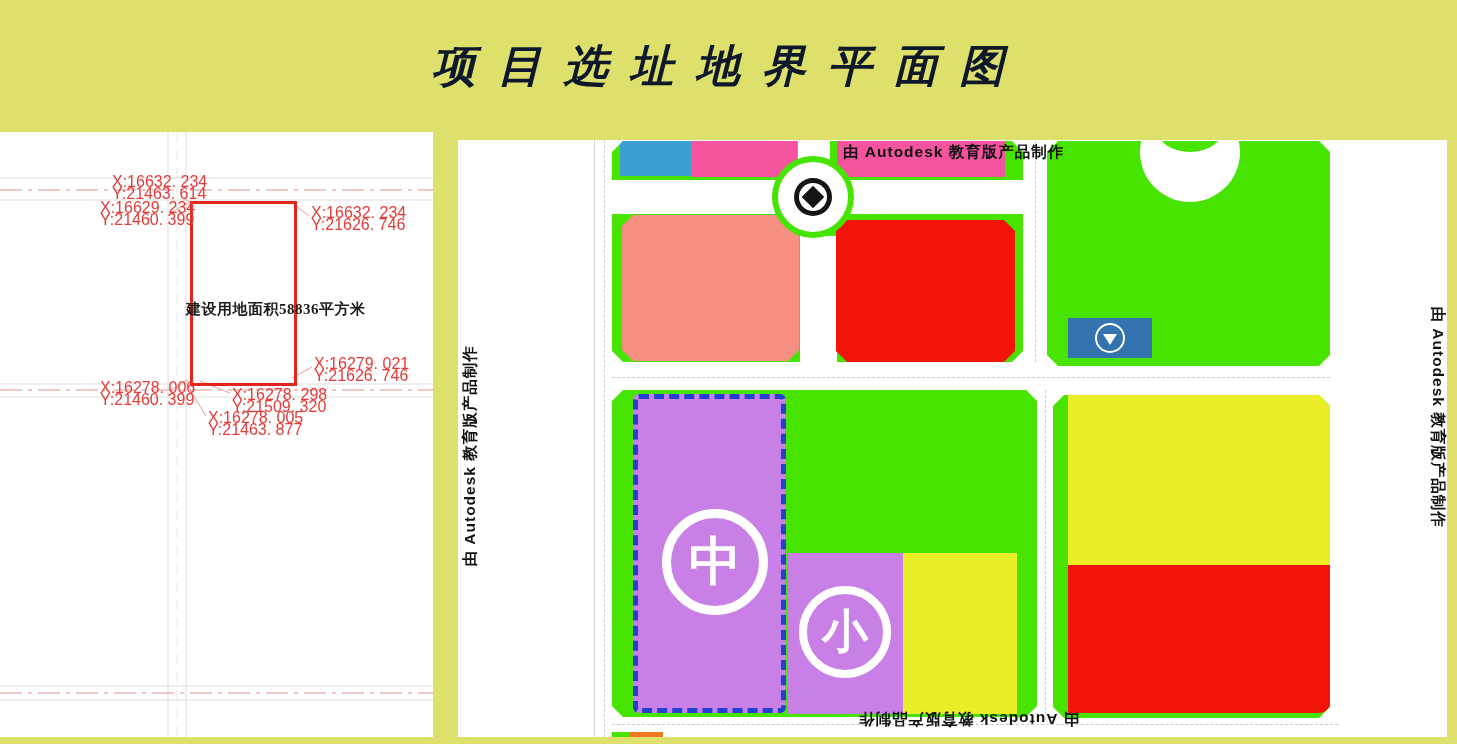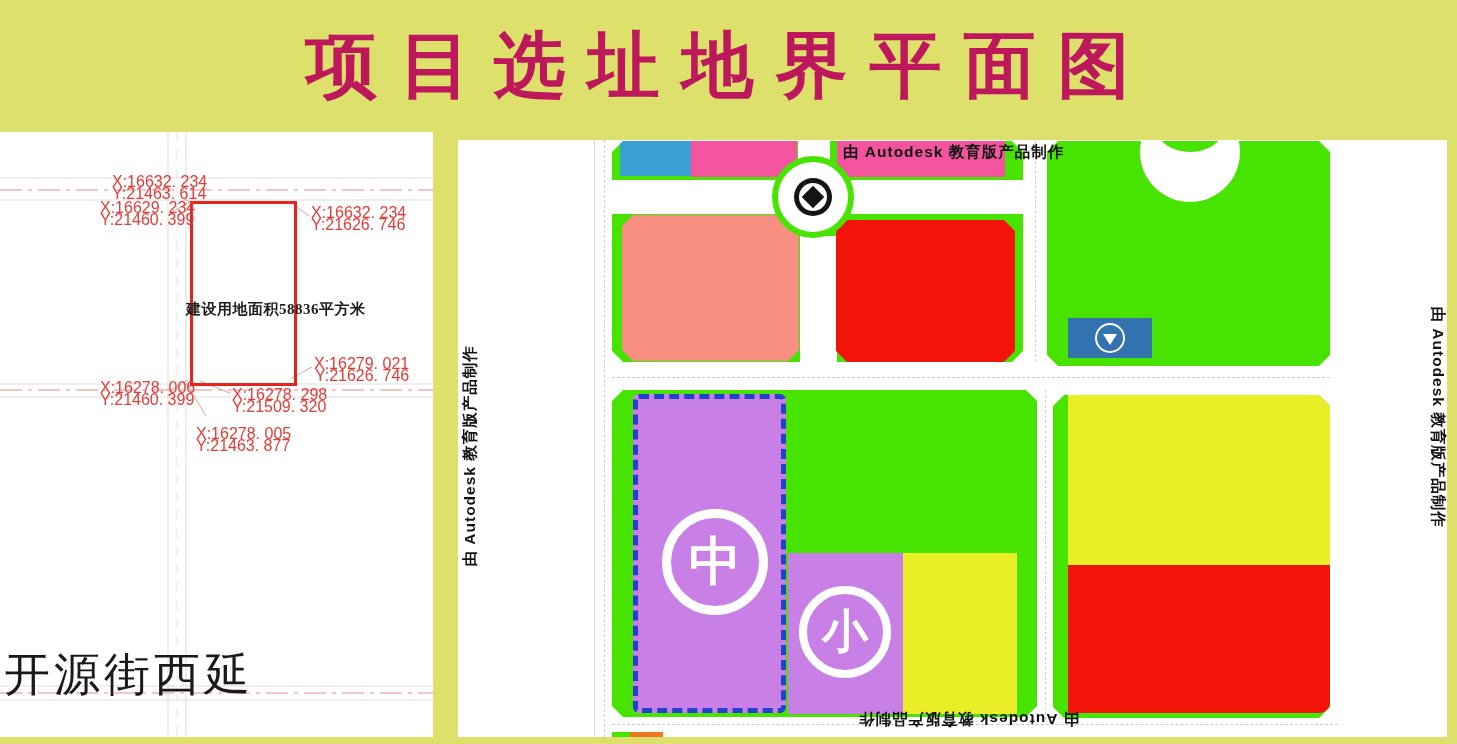--- a/index.html
+++ b/index.html
@@ -1,21 +1,21 @@
 <!DOCTYPE html>
 <html style="--page_bg: #dee06c; --green: #46e400; --red: #f21408; --yellow: #e9ee26; --purple: #c980e6; --salmon: #f68e82; --pink: #f4549e; --sky_blue: #3a9fd2; --sign_blue: #3273b0; --dash_border: #2340cf; --orange: #f07820; --coord_red: #e23c38;"><head>
 <meta charset="utf-8">
 <style>
   html,body{margin:0;padding:0;}
   .page{position:relative;width:1457px;height:744px;background:var(--page_bg,#dee06c);overflow:hidden;
         font-family:"Liberation Sans",sans-serif;}
 
   
   .title{position:absolute;left:0;top:0;width:100%;height:132px;display:flex;align-items:center;justify-content:center;
-         font-size:72px;font-weight:900;color:#be185d;letter-spacing:22px;white-space:nowrap;}
+         font-size:44px;font-weight:900;color:#0f172a;letter-spacing:22px;white-space:nowrap;font-style:italic;}
 
   
   .left-panel{position:absolute;left:0;top:132px;width:433px;height:605px;background:#fff;}
   .left-panel svg{position:absolute;left:0;top:0;}
   .plot-rect{position:absolute;left:190px;top:69px;width:101px;height:179px;border:3px solid #e3251c;background:transparent;}
   .area-label{position:absolute;left:186px;top:168px;font-family:"Liberation Serif",serif;font-weight:bold;
               font-size:15px;color:#1c1c1c;letter-spacing:0.5px;white-space:nowrap;}
   .street-label{position:absolute;left:4px;top:512px;font-family:"Liberation Serif",serif;font-size:46px;
                 font-weight:500;color:#1a1a1a;letter-spacing:4px;white-space:nowrap;}
   .coord{position:absolute;color:var(--coord_red,#e23c38);font-size:16px;line-height:11.5px;white-space:nowrap;}
@@ -100,47 +100,46 @@
         <line x1="309" y1="84" x2="292" y2="71"></line>
         <line x1="312" y1="235" x2="292" y2="246"></line>
         <line x1="230" y1="261" x2="200" y2="249"></line>
         <line x1="206" y1="284" x2="186" y2="251"></line>
         <line x1="169" y1="259" x2="188" y2="248"></line>
       </g>
     </svg>
 
     <div class="plot-rect"></div>
     <div class="area-label">建设用地面积58836平方米</div>
-    <div class="street-label">开源街西延</div>
 
     <div class="coord r" style="left:112px;top:44px;">
       <div>X:16632. 234</div>
       <div>Y:21463. 614</div>
     </div>
     <div class="coord r" style="left:100px;top:70px;">
       <div>X:16629. 234</div>
       <div>Y:21460. 399</div>
     </div>
     <div class="coord" style="left:311px;top:75px;">
       <div>X:16632. 234</div>
       <div>Y:21626. 746</div>
     </div>
-    <div class="coord" style="left:314px;top:226px;text-align:right;">
+    <div class="coord" style="left:314px;top:226px;">
       <div>X:16279. 021</div>
       <div>Y:21626. 746</div>
     </div>
     <div class="coord r" style="left:100px;top:250px;">
       <div>X:16278. 006</div>
       <div>Y:21460. 399</div>
     </div>
     <div class="coord" style="left:232px;top:257px;">
       <div>X:16278. 298</div>
       <div>Y:21509. 320</div>
     </div>
-    <div class="coord" style="left:196px;top:280px;margin-top:16px;">
+    <div class="coord" style="left:208px;top:280px;">
       <div>X:16278. 005</div>
       <div>Y:21463. 877</div>
     </div>
   </div>
 
   <div class="map-panel">
 
     <div class="lane-v" style="left:136px;top:0;height:597px;"></div>
     <div class="lane-v dash" style="left:146px;top:0;height:597px;"></div>
     <div class="lane-v dash" style="left:577px;top:1px;height:221px;"></div>

